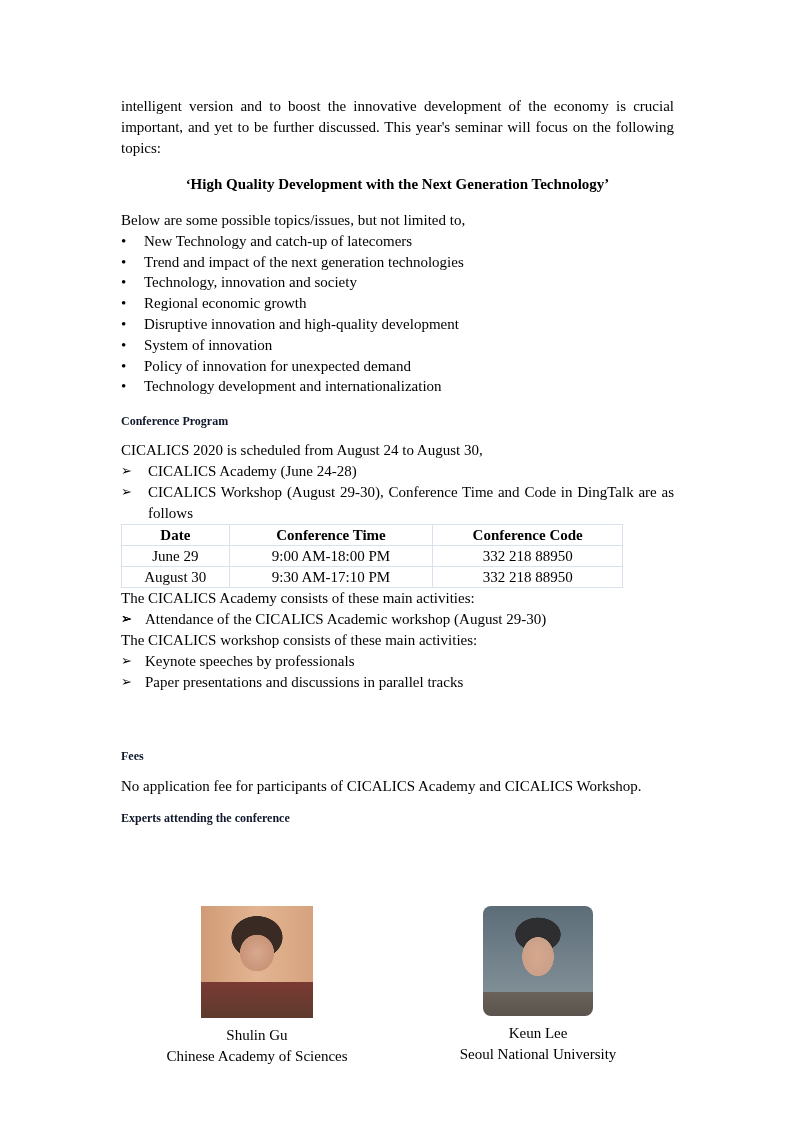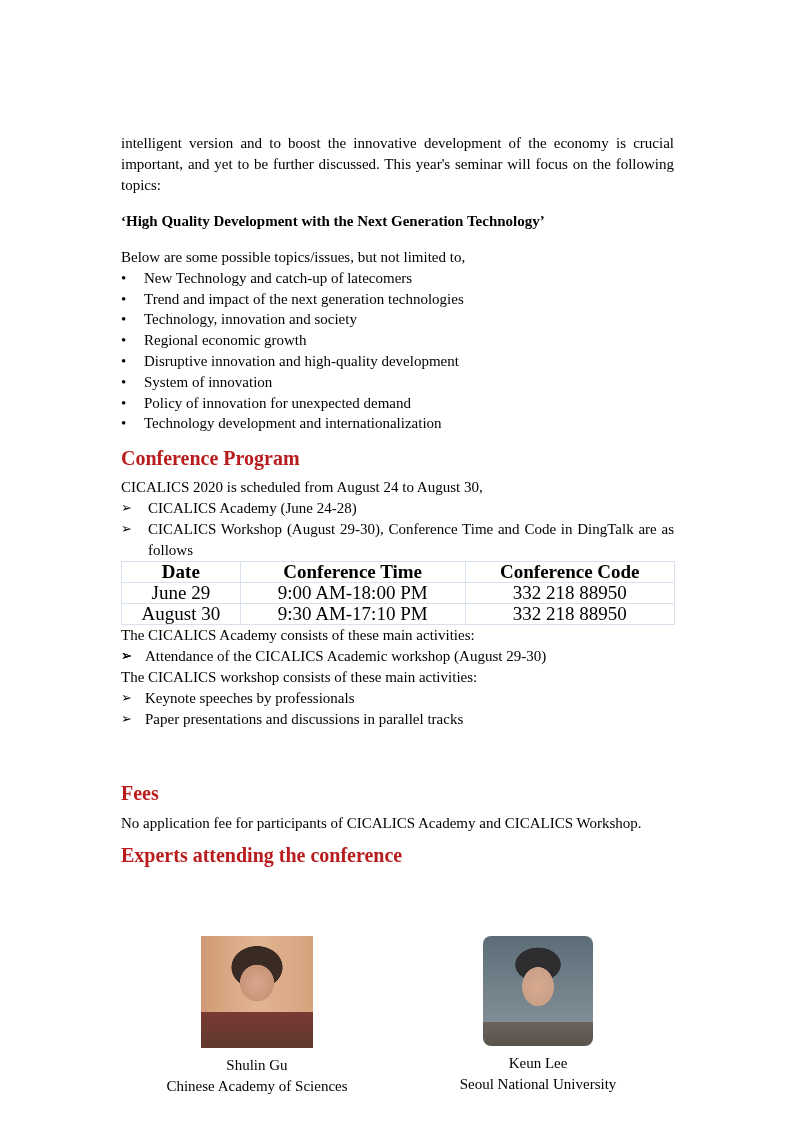--- a/index.html
+++ b/index.html
@@ -1,49 +1,49 @@
 <!DOCTYPE html>
 <html><head>
 <meta charset="utf-8">
 <style>
   html, body { margin: 0; padding: 0; background: #ffffff; }
   body {
     width: 793px; height: 1122px; position: relative; overflow: hidden;
     font-family: "Liberation Serif", "DejaVu Serif", serif;
     color: #000; font-size: 15px;
   }
-  .page { position: absolute; left: 121px; top: 96px; width: 553px; margin-top: 37px; }
+  .page { position: absolute; left: 121px; top: 96px; width: 553px; }
   .para { line-height: 21px; text-align: justify; margin: 0; }
   .para.last-line-left { text-align-last: left; }
   .center-title {
-    font-weight: bold; text-align: left; line-height: 21px;
+    font-weight: bold; text-align: center; line-height: 21px;
     margin: 15px 0 15px 0;
   }
   .line { line-height: 20.8px; margin: 0; }
   ul.dots { list-style: none; margin: 0; padding: 0; }
   ul.dots li { position: relative; padding-left: 23px; line-height: 20.8px; }
   ul.dots li .bullet { position: absolute; left: 0; top: 0; width: 14px; }
   ul.arrows { list-style: none; margin: 0; padding: 0; }
   ul.arrows li { position: relative; padding-left: 27px; line-height: 20.8px; }
   ul.arrows li.tight { padding-left: 24px; }
   ul.arrows li .arrow { position: absolute; left: 0; top: 0; font-size: 13px; font-family: "DejaVu Sans", sans-serif; }
   h2.section {
-    color: #b91c1c; font-weight: bold; font-size: 20px;
+    color: #0f172a; font-weight: bold; font-size: 12px;
     margin: 0; line-height: 26px;
   }
   table.sched {
-    width: 554px; border-collapse: collapse; margin: 1px 0 0 0;
-    font-size: 19px;
+    width: 502px; border-collapse: collapse; margin: 1px 0 0 0;
+    font-size: 15px;
   }
   table.sched th, table.sched td {
     border: 1px solid #d9e1ee; text-align: center; height: 20px; padding: 0;
     line-height: 20px;
   }
   table.sched th { font-weight: bold; }
-  .experts { position: absolute; top: 936px; left: 0; width: 793px; height: 170px; }
+  .experts { position: absolute; top: 906px; left: 0; width: 793px; height: 170px; }
   .expert { position: absolute; text-align: center; width: 260px; }
   .expert .photo { margin: 0 auto; width: 112px; height: 112px; }
   .expert .name { line-height: 21px; margin-top: 7px; }
   .expert .aff { line-height: 21px; }
   .photo-gu {
     background:
       radial-gradient(ellipse 28px 30px at 50% 42%, #d8a88e 0%, #c99478 60%, transparent 62%),
       radial-gradient(ellipse 36px 30px at 50% 28%, #3a2a24 0%, #3a2a24 70%, transparent 72%),
       linear-gradient(to bottom, transparent 0%, transparent 68%, #7a3a34 68%, #5e3a2c 100%),
       linear-gradient(to right, #d09a76, #e3b592 50%, #d6a27e);

